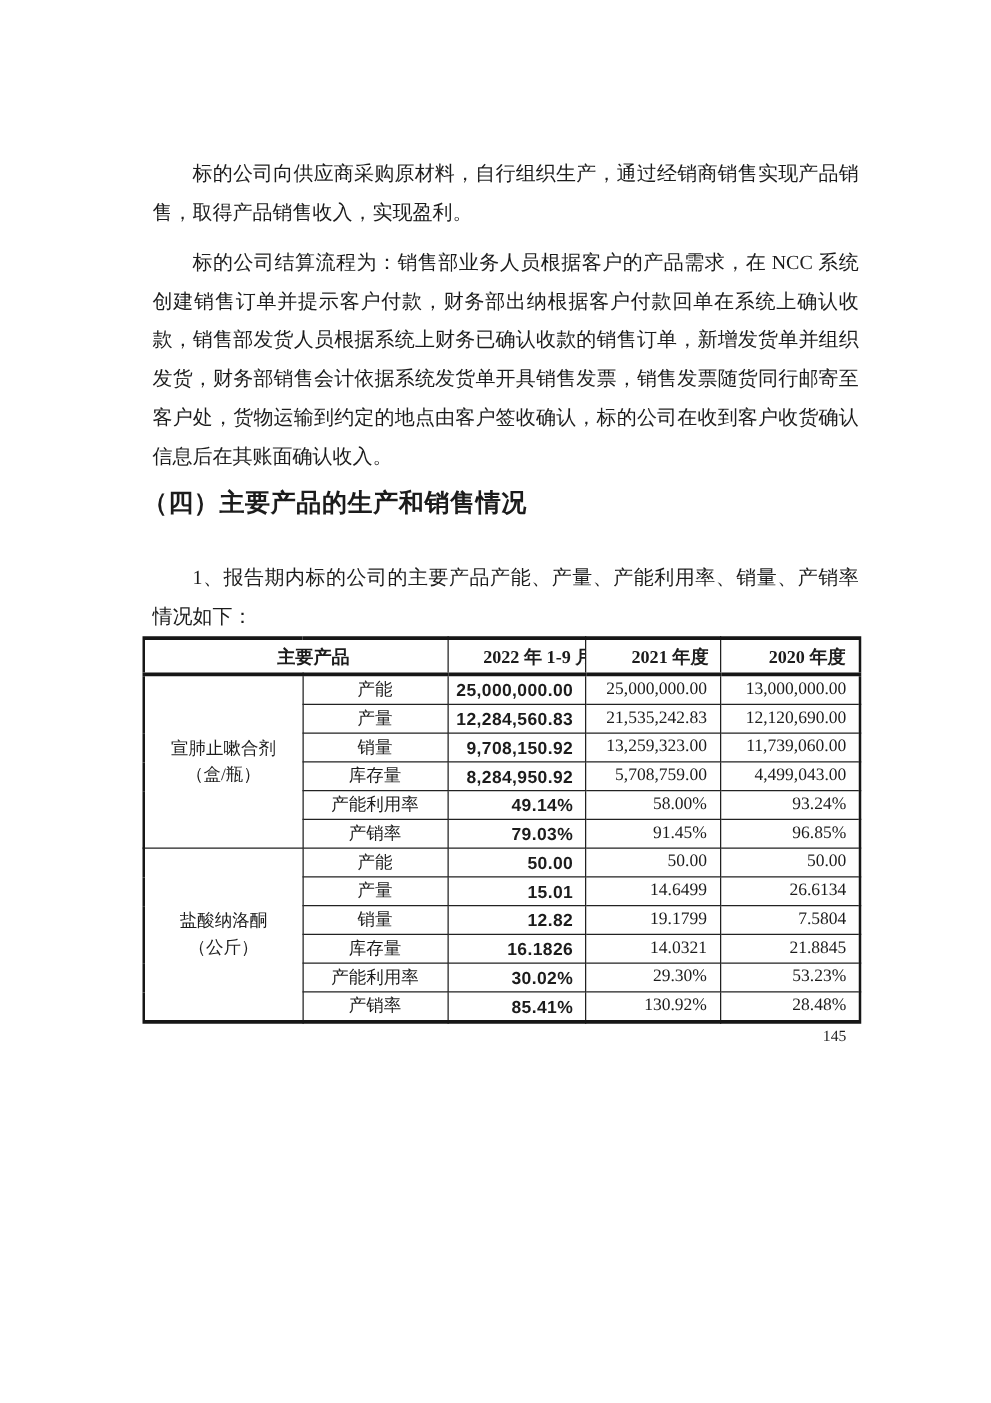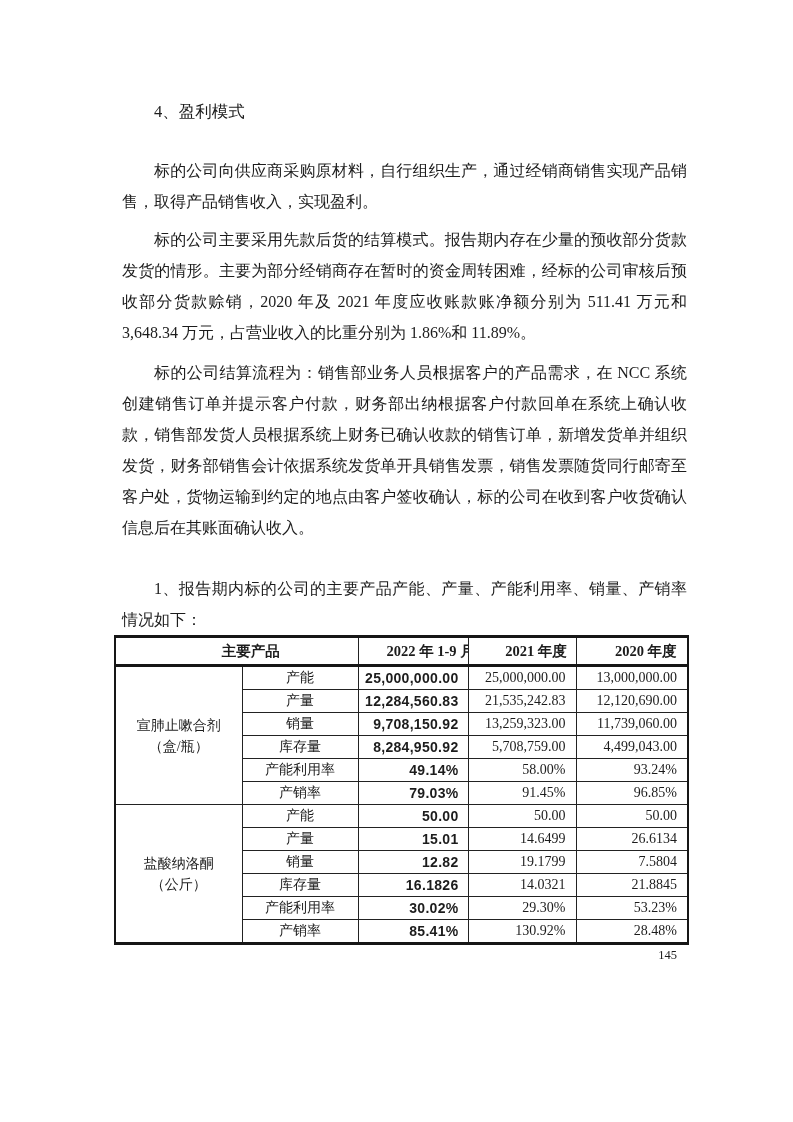--- a/index.html
+++ b/index.html
@@ -81,26 +81,25 @@
     font-size:12.5px; line-height:15px;
     margin-top:3px;
   }
 </style>
 </head>
 <body>
 
 <div class="page">
   <div class="content">
 
-    <p class="subhead">4、盈利模式</p>
     <p class="para mt-16">标的公司向供应商采购原材料，自行组织生产，通过经销商销售实现产品销售，取得产品销售收入，实现盈利。</p>
 
-    <p class="para mt-7">标的公司主要采用先款后货的结算模式。报告期内存在少量的预收部分货款发货的情形。主要为部分经销商存在暂时的资金周转困难，经标的公司审核后预收部分货款赊销，2020 年及 2021 年度应收账款账净额分别为 511.41 万元和3,648.34 万元，占营业收入的比重分别为 1.86%和 11.89%。</p>
     <p class="para mt-9">标的公司结算流程为：销售部业务人员根据客户的产品需求，在 NCC 系统创建销售订单并提示客户付款，财务部出纳根据客户付款回单在系统上确认收款，销售部发货人员根据系统上财务已确认收款的销售订单，新增发货单并组织发货，财务部销售会计依据系统发货单开具销售发票，销售发票随货同行邮寄至客户处，货物运输到约定的地点由客户签收确认，标的公司在收到客户收货确认信息后在其账面确认收入。</p>
 
+    <p class="h2 mt-8">（四）主要产品的生产和销售情况</p>
     <p class="para mt-30">1、报告期内标的公司的主要产品产能、产量、产能利用率、销量、产销率情况如下：</p>
 
     <table class="prod-table">
       <colgroup>
         <col style="width:127px">
           <col style="width:116px">
           <col style="width:110px">
           <col style="width:108px">
           <col style="width:112px">
       </colgroup>

